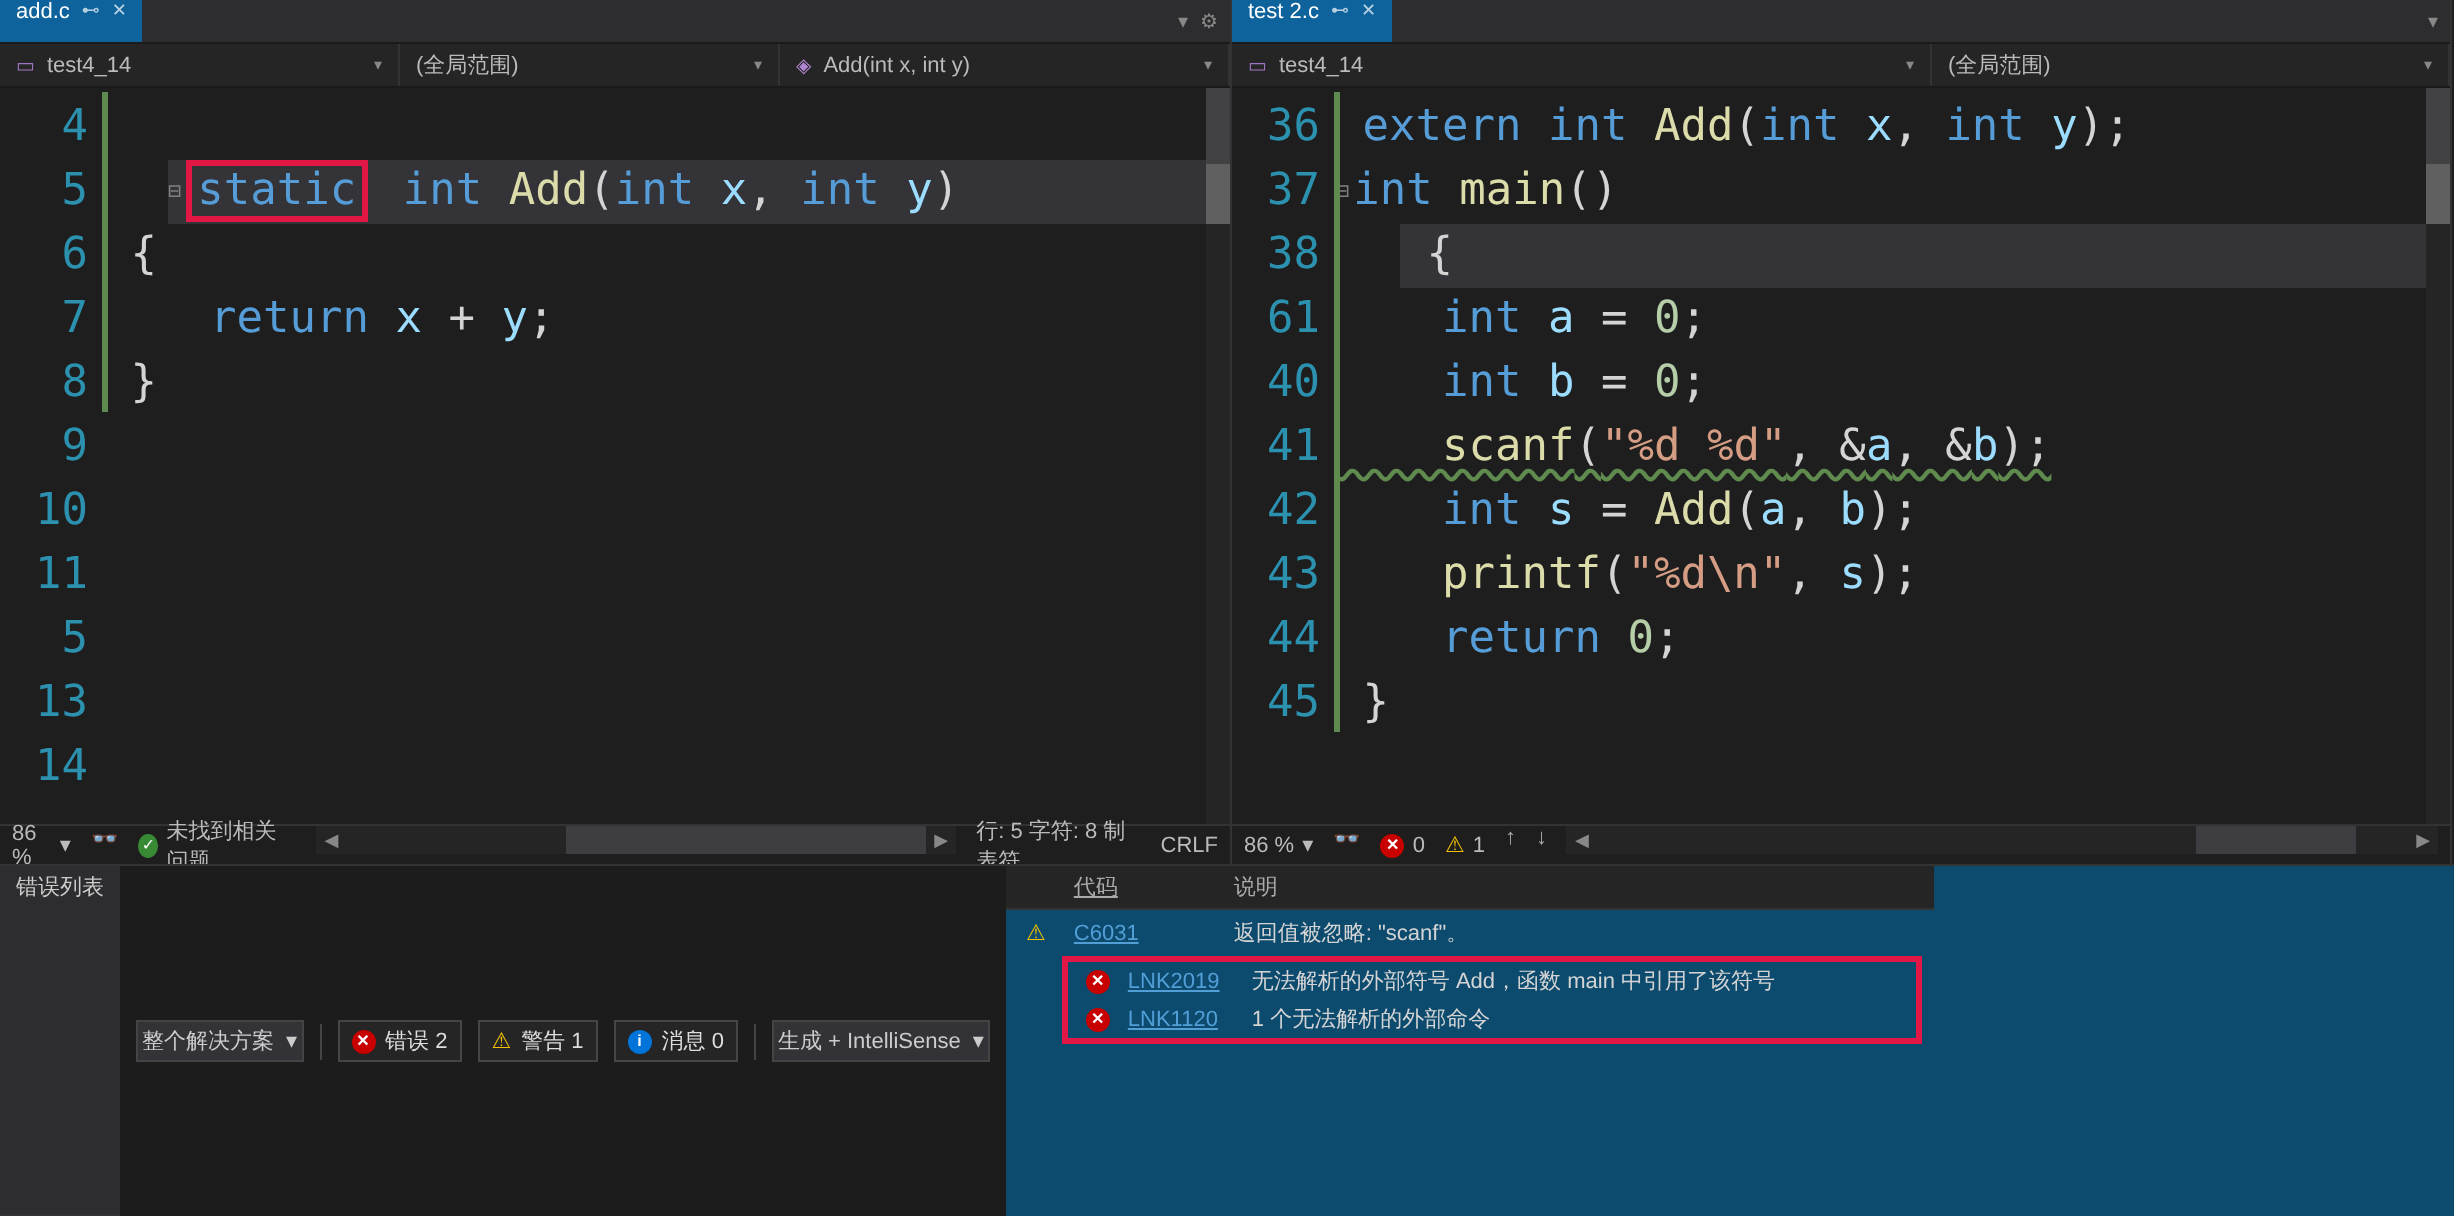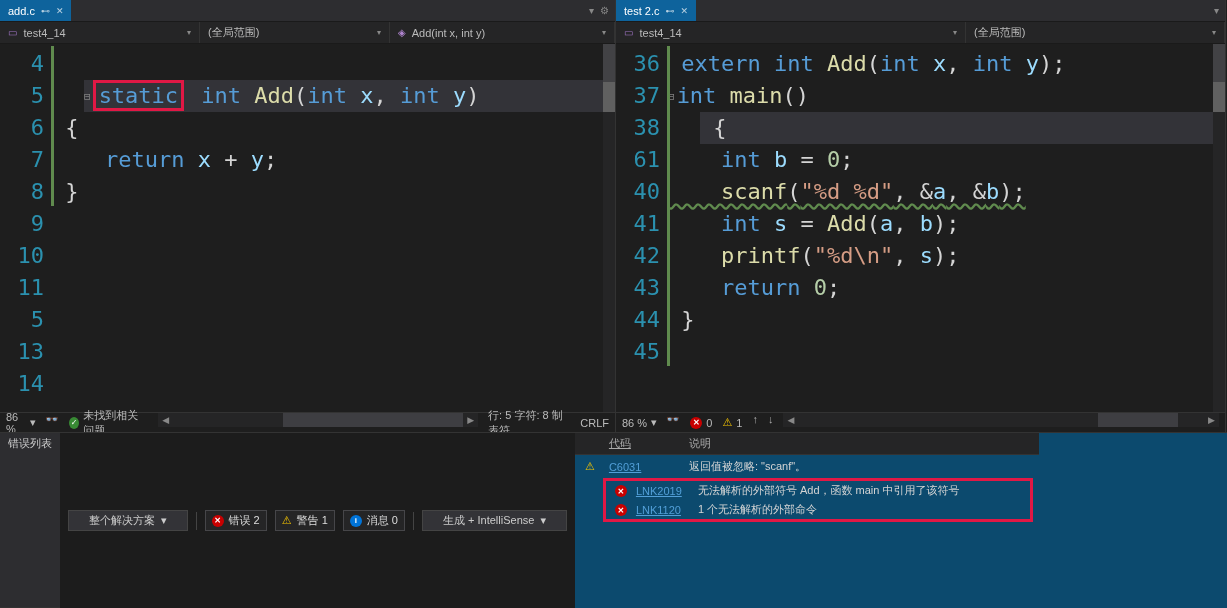--- a/index.html
+++ b/index.html
@@ -20,21 +20,20 @@
 .pane-right { width: 610px; }
 .tab-row {
   display: flex;
   align-items: center;
   height: 22px;
   background: #2d2d30;
   border-bottom: 1px solid #1a1a1a;
 }
 .file-tab {
   display: flex;
-  align-items: center;
   gap: 6px;
   padding: 0 8px;
   height: 100%;
   background: #0e639c;
   color: #fff;
   font-size: 11px;
 }
 .tab-pin, .tab-close { font-size: 9px; opacity: .7; cursor: pointer; }
 .tab-tools { margin-left: auto; display: flex; gap: 6px; padding-right: 6px; color: #888; font-size: 10px; }
 .nav-row {
@@ -164,21 +163,21 @@
 .err-filters {
   display: flex;
   align-items: center;
   gap: 8px;
   padding: 4px 8px;
   background: #1c1c1c;
 }
 .dd-box {
   background: #333337;
   border: 1px solid #444;
-  padding: 2px 20px;
+  padding: 2px 2px;
   display: flex;
   align-items: center;
   gap: 6px;
   font-size: 11px;
   color: #ccc;
 }
 .filter-chip {
   border: 1px solid #464649;
   background: #252526;
   padding: 2px 6px;
@@ -339,20 +338,21 @@
         <div class="ln">42</div>
         <div class="ln">43</div>
         <div class="ln">44</div>
         <div class="ln">45</div>
       </div>
       <div class="code-lines" style="position:relative">
         <div class="green-bar-r"></div>
         <div class="cl"> <span class="kw">extern </span><span class="typ">int </span><span class="fn">Add</span><span class="pun">(</span><span class="typ">int </span><span class="var">x</span><span class="pun">, </span><span class="typ">int </span><span class="var">y</span><span class="pun">);</span></div>
         <div class="cl"><span class="outline-open">⊟</span><span class="typ">int </span><span class="fn">main</span><span class="pun">()</span></div>
         <div class="cl cur-line"> <span class="pun">{</span></div>
+        <div class="cl"><span class="typ">    int </span><span class="var">a</span><span class="pun"> = </span><span class="num">0</span><span class="pun">;</span></div>
         <div class="cl"><span class="typ">    int </span><span class="var">b</span><span class="pun"> = </span><span class="num">0</span><span class="pun">;</span></div>
         <div class="cl"><span class="squiggle"><span class="fn">    scanf</span><span class="pun">(</span><span class="str">"%d %d"</span><span class="pun">, &amp;</span><span class="var">a</span><span class="pun">, &amp;</span><span class="var">b</span><span class="pun">);</span></span></div>
         <div class="cl"><span class="typ">    int </span><span class="var">s</span><span class="pun"> = </span><span class="fn">Add</span><span class="pun">(</span><span class="var">a</span><span class="pun">, </span><span class="var">b</span><span class="pun">);</span></div>
         <div class="cl"><span class="fn">    printf</span><span class="pun">(</span><span class="str">"%d\n"</span><span class="pun">, </span><span class="var">s</span><span class="pun">);</span></div>
         <div class="cl"><span class="kw">    return </span><span class="num">0</span><span class="pun">;</span></div>
         <div class="cl"> <span class="pun">}</span></div>
         <div class="scroll-overlay">
           <div class="sbox1"></div>
             <div class="sbox2"></div>
         </div>

